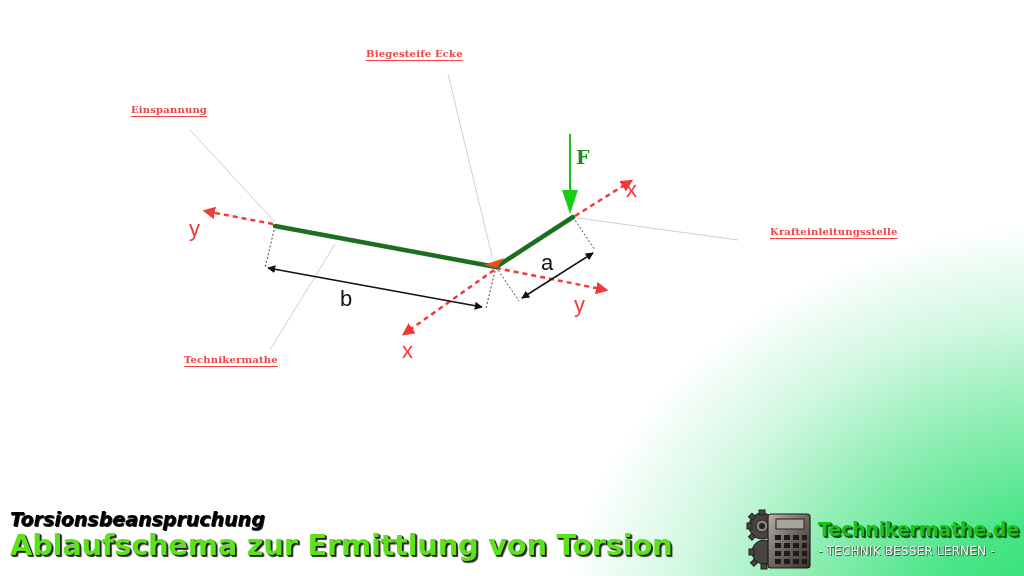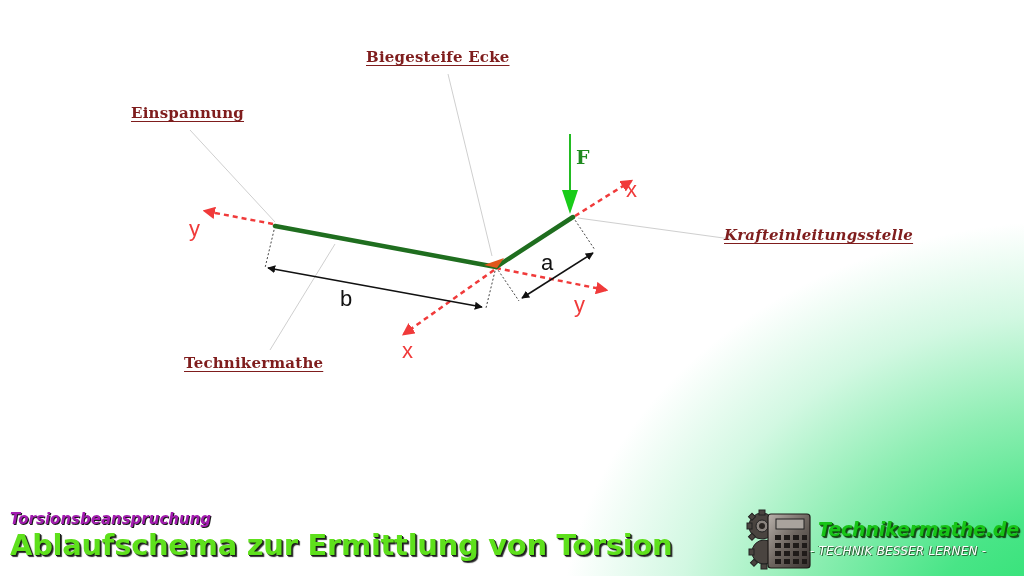--- a/index.html
+++ b/index.html
@@ -9,45 +9,45 @@
     font-family: "DejaVu Serif", serif;
   }
   .bg-glow {
     position: absolute; left: 0; top: 0; width: 1024px; height: 576px;
     background: radial-gradient(ellipse 520px 420px at 1080px 640px,
       #22e06a 0%, #49e587 30%, #8eeeb3 55%, #d2f8e2 78%, rgba(255,255,255,0) 100%);
     pointer-events: none;
   }
   svg.diagram { position: absolute; left: 0; top: 0; }
   .callout {
-    position: absolute; color: #7f1d1d; font-weight: bold;
-    font-family: "DejaVu Serif", serif; font-size: 15px;
+    position: absolute; color: #ef4444; font-weight: bold;
+    font-family: "DejaVu Serif", serif; font-size: 10px;
     text-decoration: underline; text-underline-offset: 3px;
     white-space: nowrap; letter-spacing: 0.2px;
   }
   .title-block { position: absolute; left: 10px; top: 508px; }
   .title-sub {
     font-family: "DejaVu Sans", sans-serif; font-style: italic; font-weight: bold;
-    font-size: 15px; color: #a21caf; line-height: 22px;
+    font-size: 19px; color: #000000; line-height: 22px;
     text-shadow: 1px 1px 0 #1a1a1a;
   }
   .title-main {
     font-family: "DejaVu Sans", sans-serif; font-weight: bold;
     font-size: 29px; color: #5ee01c; line-height: 30px; letter-spacing: -0.3px;
     text-shadow: 1px 1px 0 #1a1a1a, 2px 2px 1px #333;
   }
-  .brand { position: absolute; left: 746px; top: 508px; width: 272px; height: 64px; font-style: italic; }
+  .brand { position: absolute; left: 746px; top: 508px; width: 272px; height: 64px; }
   .brand-name {
     position: absolute; left: 72px; top: 10px;
     font-family: "DejaVu Sans", sans-serif; font-weight: bold; font-size: 19px;
     color: #17c417; letter-spacing: -0.2px;
     text-shadow: 1px 1px 0 #0b5a0b, 2px 2px 1px #1a3a1a;
   }
   .brand-tagline {
-    position: absolute; left: 64px; top: 36px;
+    position: absolute; left: 72px; top: 36px;
     font-family: "DejaVu Sans", sans-serif; font-size: 12px; color: #ffffff;
     letter-spacing: 0.2px;
     text-shadow: 1px 1px 0 #2d6a3a, -1px 0 0 #3b7d4b;
   }
   .brand-icon { position: absolute; left: 0; top: 0; }
 </style>
 </head>
 <body>
 
 <div class="bg-glow"></div>
@@ -106,21 +106,21 @@
     <text x="340" y="306" font-size="22" fill="#111">b</text>
     <text x="189" y="236" font-size="22" fill="#f03a3a">y</text>
     <text x="402" y="358" font-size="22" fill="#f03a3a">x</text>
     <text x="626" y="197" font-size="22" fill="#f03a3a">x</text>
     <text x="574" y="312" font-size="22" fill="#f03a3a">y</text>
   </g>
 </svg>
 
 <div class="callout" style="left:88px; top:104px;margin-left:43px;">Einspannung</div>
 <div class="callout" style="left:366px; top:48px;">Biegesteife Ecke</div>
-<div class="callout" style="left:724px; top:226px;font-style:italic;">Krafteinleitungsstelle</div>
+<div class="callout" style="left:770px; top:226px;">Krafteinleitungsstelle</div>
 <div class="callout" style="left:184px; top:354px;">Technikermathe</div>
 
 <div class="title-block">
   <div class="title-sub">Torsionsbeanspruchung</div>
   <div class="title-main">Ablaufschema zur Ermittlung von Torsion</div>
 </div>
 
 <div class="brand">
   <svg class="brand-icon" width="68" height="64" viewBox="0 0 68 64">
     <defs>

